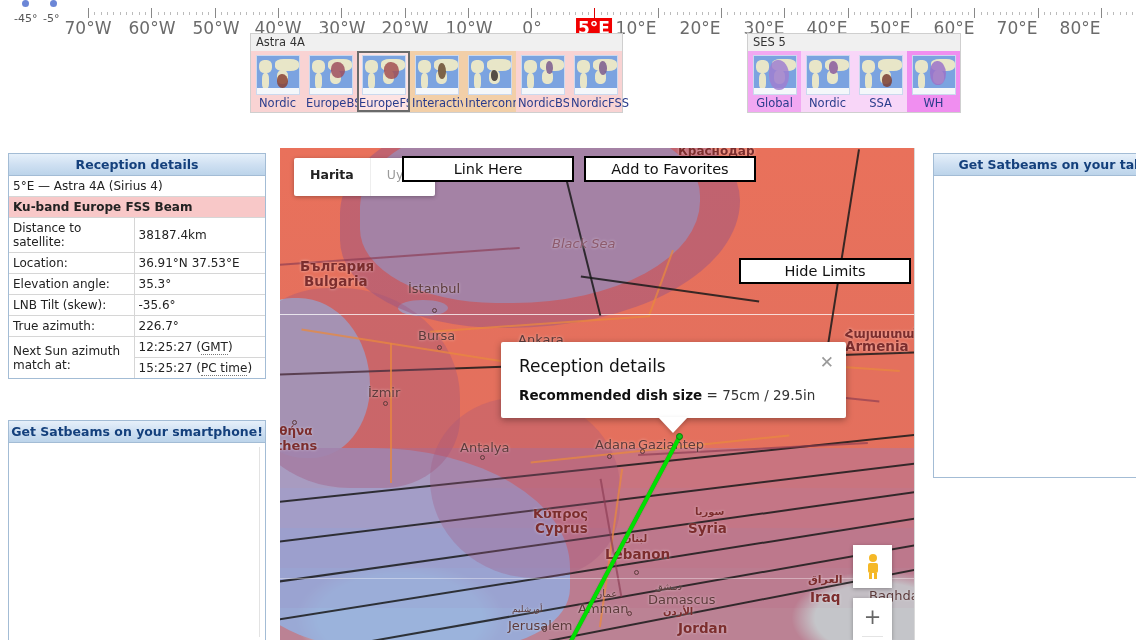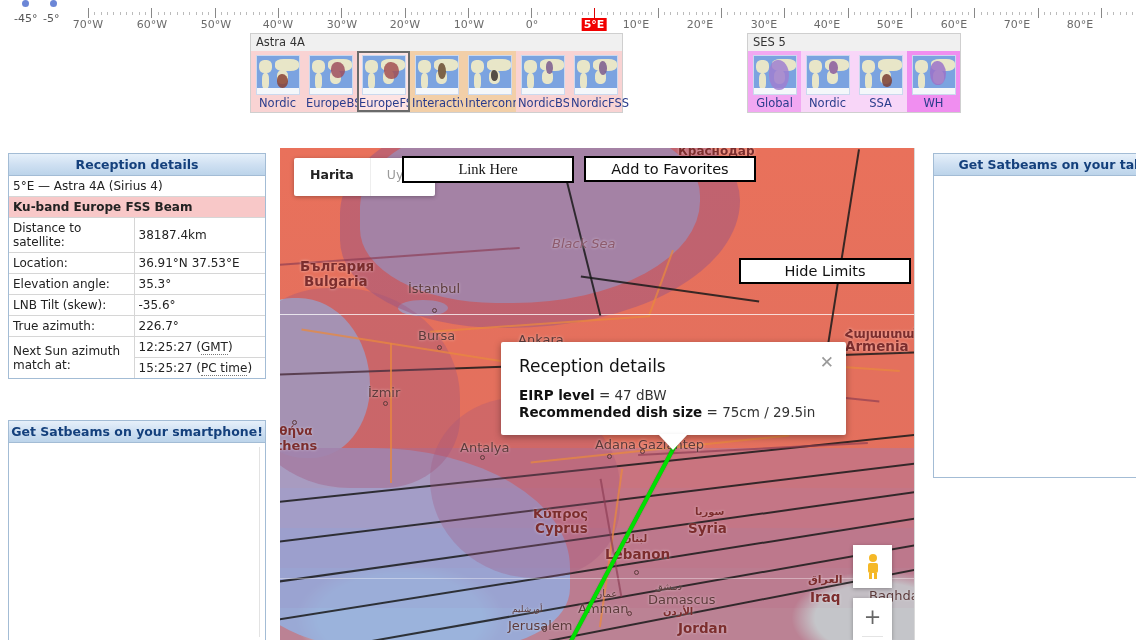--- a/index.html
+++ b/index.html
@@ -42,21 +42,21 @@
   }
   .tick {
     position: absolute; top: 0;
     width: 1px; background: #999;
   }
   .tick.major { height: 10px; background: #888; }
   .tick.minor { height: 3px; top: 4px; background: #bbb; }
   .tick.red { background: #d00; height: 10px; }
   .axis-lbl {
     position: absolute; top: 18px;
-    font-size: 11px; color: #6b6b6b;
+    font-size: 17px; color: #6b6b6b;
     transform: translateX(-50%);
     white-space: nowrap;
   }
   .axis-lbl.sel {
     color: #ffffff;
     background: #f10000;
     font-weight: bold;
     padding: 0 2px;
   }
 
@@ -235,21 +235,21 @@
     background: #fff;
     border: 2px solid #000;
     font-size: 14.5px;
     text-align: center;
     padding: 3px 8px;
     cursor: pointer;
     color: #111;
     font-family: "DejaVu Sans", "Liberation Sans", sans-serif;
     white-space: nowrap;
   }
-  #btn-link { left: 122px; top: 8px; width: 172px; font-family: Liberation Serif, serif; }
+  #btn-link { left: 122px; top: 8px; width: 172px; }
   #btn-fav  { left: 304px; top: 8px; width: 172px; }
   #btn-dir  { left: 459px; top: 81px; width: 172px; }
   #btn-lim  { left: 459px; top: 110px; width: 172px; }
 
   
   #infowin {
     position: absolute; left: 221px; top: 194px;
     width: 345px;
     background: #fff;
     border-radius: 2px;
@@ -819,23 +819,20 @@
   </div>
 
   <div class="mapbtn" id="btn-link">Link Here</div>
   <div class="mapbtn" id="btn-fav">Add to Favorites</div>
   <div class="mapbtn" id="btn-lim">Hide Limits</div>
 
   <div id="infowin">
     <div class="iw-title">Reception details</div>
     <span class="iw-close">✕</span>
     <div class="iw-line">
-      <b>EIRP level</b><span> = 47 dBW</span>
-    </div>
-    <div class="iw-line">
       <b>Recommended dish size</b><span> = 75cm / 29.5in</span>
     </div>
     <div class="tail"></div>
   </div>
 
   <div id="pegman">
     <svg width="20" height="28" viewBox="0 0 20 28">
       <circle cx="10" cy="5" r="4" fill="#f5b827"></circle>
       <rect x="5" y="10" width="10" height="10" rx="2" fill="#f5b827"></rect>
       <rect x="6" y="20" width="3" height="6" fill="#f5b827"></rect>

